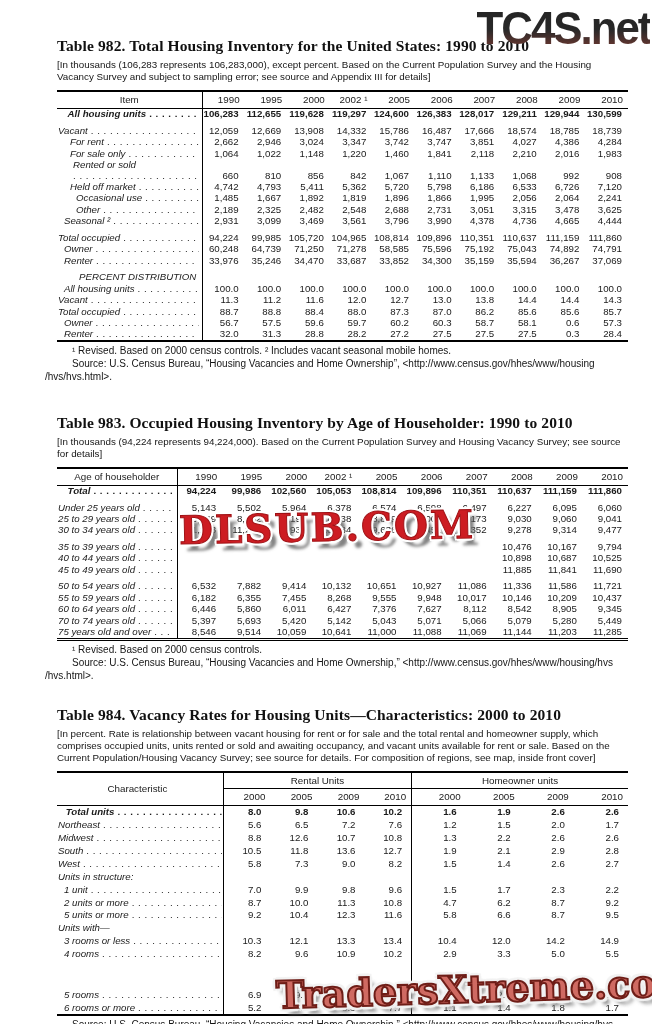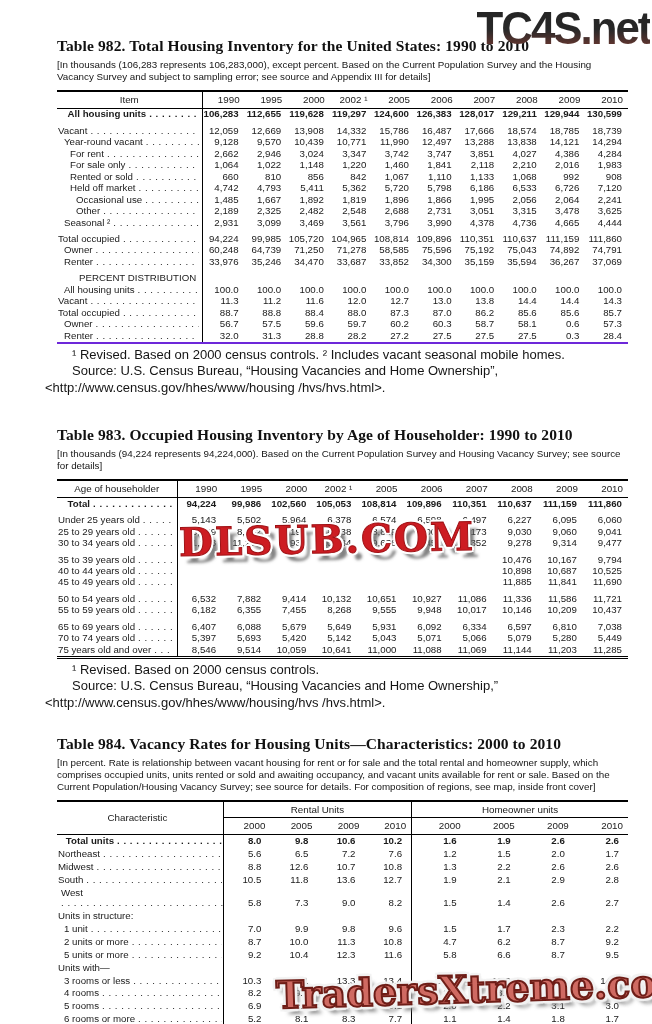--- a/index.html
+++ b/index.html
@@ -14,45 +14,45 @@
     font-family:"Liberation Serif",serif;font-weight:700;font-size:15.5px;
     margin:0 0 4px 0;color:#111;letter-spacing:.1px;
   }
   .t982 .tbl-title{margin-top:37px;}
   .t983{position:relative;margin-top:30px;}
   .t984{margin-top:24px;}
   .note{font-size:9.8px;line-height:1.22;margin:0 0 7px 0;color:#151515;}
 
   
   table{width:100%;border-collapse:collapse;table-layout:fixed;}
-  .stat{border-top:2px solid #000;border-bottom:2px solid #6d28d9;}
+  .stat{border-top:2px solid #000;border-bottom:2px solid #000000;}
   #t983-table{border-bottom:3px double #000;}
   th{font-weight:400;font-size:9.8px;padding:2px 5px 3px 0;text-align:right;border-bottom:1.4px solid #000;}
   th.item{text-align:center;padding:2px 0 3px 0;border-right:1px solid #000;}
   td{font-size:9.7px;line-height:1.06;padding:.6px 0;vertical-align:bottom;}
   td.lbl{border-right:1px solid #000;padding-right:2px;}
   td.val{text-align:right;padding-right:6px;}
   .b{font-weight:700;}
   tr.gap>td{padding-top:5.5px;}
   .lblwrap{display:flex;align-items:baseline;overflow:hidden;}
-  .lt{white-space:nowrap;}
+  .lt{white-space:nowrap;font-style:italic;}
   .dots{flex:1 1 auto;overflow:hidden;white-space:nowrap;margin-left:3px;margin-right:1px;}
   .dots::before{content:". . . . . . . . . . . . . . . . . . . . . . . . . . . . . . . . . . . . . . . . . .";letter-spacing:.5px;}
 
   
   #t984-table th.grp{text-align:center;border-bottom:1px solid #000;padding:2px 0;}
   #t984-table th.grp.sep, #t984-table th.yr.sep, #t984-table td:nth-child(5){border-right:1px solid #000;}
   #t984-table th.chara{text-align:center;vertical-align:middle;border-right:1px solid #000;border-bottom:1.4px solid #000;}
   #t984-table tr.yrs th{border-bottom:1.4px solid #000;}
   #t984-table td{padding:1.3px 0;}
   #t984-table td.val{padding-right:9px;}
 
   
   .fnblock{margin-top:3px;}
-  .fn{font-size:13px;line-height:1.28;margin:0 0 0 -12px;text-indent:27px;color:#151515;}
+  .fn{font-size:10px;line-height:1.28;margin:0 0 0 -12px;text-indent:27px;color:#151515;}
 
   
   .wm-tc4s{
     position:absolute;top:2px;right:2px;z-index:6;
     font-family:"Liberation Sans",sans-serif;font-weight:700;font-size:43px;
     letter-spacing:-2px;transform:scale(1.02,1.08);transform-origin:top right;
     color:#43302c;
   }
   @supports (-webkit-background-clip:text){
     .wm-tc4s{
@@ -143,38 +143,20 @@
               <td class="val">14,332</td>
               <td class="val">15,786</td>
               <td class="val">16,487</td>
               <td class="val">17,666</td>
               <td class="val">18,574</td>
               <td class="val">18,785</td>
               <td class="val">18,739</td>
             </tr>
             <tr>
               <td class="lbl">
-                <div class="lblwrap" style="padding-left: 7px;">
-                  <span class="lt">Year-round vacant</span>
-                  <span class="dots"></span>
-                </div>
-              </td>
-              <td class="val">9,128</td>
-              <td class="val">9,570</td>
-              <td class="val">10,439</td>
-              <td class="val">10,771</td>
-              <td class="val">11,990</td>
-              <td class="val">12,497</td>
-              <td class="val">13,288</td>
-              <td class="val">13,838</td>
-              <td class="val">14,121</td>
-              <td class="val">14,294</td>
-            </tr>
-            <tr>
-              <td class="lbl">
                 <div class="lblwrap" style="padding-left: 13px;">
                   <span class="lt">For rent</span>
                   <span class="dots"></span>
                 </div>
               </td>
               <td class="val">2,662</td>
               <td class="val">2,946</td>
               <td class="val">3,024</td>
               <td class="val">3,347</td>
               <td class="val">3,742</td>
@@ -197,21 +179,21 @@
               <td class="val">1,220</td>
               <td class="val">1,460</td>
               <td class="val">1,841</td>
               <td class="val">2,118</td>
               <td class="val">2,210</td>
               <td class="val">2,016</td>
               <td class="val">1,983</td>
             </tr>
             <tr>
               <td class="lbl">
-                <div class="lblwrap" style="padding-left: 13px;">
+                <div class="lblwrap" style="padding-left: 13px; flex-direction: column;">
                   <span class="lt">Rented or sold</span>
                   <span class="dots"></span>
                 </div>
               </td>
               <td class="val">660</td>
               <td class="val">810</td>
               <td class="val">856</td>
               <td class="val">842</td>
               <td class="val">1,067</td>
               <td class="val">1,110</td>
@@ -641,37 +623,37 @@
               <td class="val">6,355</td>
               <td class="val">7,455</td>
               <td class="val">8,268</td>
               <td class="val">9,555</td>
               <td class="val">9,948</td>
               <td class="val">10,017</td>
               <td class="val">10,146</td>
               <td class="val">10,209</td>
               <td class="val">10,437</td>
             </tr>
-            <tr class="gap">
-              <td class="lbl">
-                <div class="lblwrap" style="padding-left: 1px;">
-                  <span class="lt">65 to 69 years old</span>
-                  <span class="dots"></span>
-                </div>
-              </td>
-              <td class="val">6,407</td>
-              <td class="val">6,088</td>
-              <td class="val">5,679</td>
-              <td class="val">5,649</td>
-              <td class="val">5,931</td>
-              <td class="val">6,092</td>
-              <td class="val">6,334</td>
-              <td class="val">6,597</td>
-              <td class="val">6,810</td>
-              <td class="val">7,038</td>
+            <tr>
+              <td class="lbl">
+                <div class="lblwrap" style="padding-left: 1px;">
+                  <span class="lt">60 to 64 years old</span>
+                  <span class="dots"></span>
+                </div>
+              </td>
+              <td class="val">6,446</td>
+              <td class="val">5,860</td>
+              <td class="val">6,011</td>
+              <td class="val">6,427</td>
+              <td class="val">7,376</td>
+              <td class="val">7,627</td>
+              <td class="val">8,112</td>
+              <td class="val">8,542</td>
+              <td class="val">8,905</td>
+              <td class="val">9,345</td>
             </tr>
             <tr>
               <td class="lbl">
                 <div class="lblwrap" style="padding-left: 1px;">
                   <span class="lt">70 to 74 years old</span>
                   <span class="dots"></span>
                 </div>
               </td>
               <td class="val">5,397</td>
               <td class="val">5,693</td>
@@ -796,21 +778,21 @@
               <td class="val">11.8</td>
               <td class="val">13.6</td>
               <td class="val">12.7</td>
               <td class="val">1.9</td>
               <td class="val">2.1</td>
               <td class="val">2.9</td>
               <td class="val">2.8</td>
             </tr>
             <tr>
               <td class="lbl">
-                <div class="lblwrap" style="padding-left: 1px; flex-direction: column;">
+                <div class="lblwrap" style="padding-left: 1px;">
                   <span class="lt">West</span>
                   <span class="dots"></span>
                 </div>
               </td>
               <td class="val">5.8</td>
               <td class="val">7.3</td>
               <td class="val">9.0</td>
               <td class="val">8.2</td>
               <td class="val">1.5</td>
               <td class="val">1.4</td>
@@ -922,21 +904,21 @@
               <td class="val">9.6</td>
               <td class="val">10.9</td>
               <td class="val">10.2</td>
               <td class="val">2.9</td>
               <td class="val">3.3</td>
               <td class="val">5.0</td>
               <td class="val">5.5</td>
             </tr>
             <tr>
               <td class="lbl">
-                <div class="lblwrap" style="padding-left: 7px;">
+                <div class="lblwrap" style="padding-left: 7px; margin-top: 28px;">
                   <span class="lt">5 rooms</span>
                   <span class="dots"></span>
                 </div>
               </td>
               <td class="val">6.9</td>
               <td class="val">9.3</td>
               <td class="val">9.7</td>
               <td class="val">9.1</td>
               <td class="val">2.0</td>
               <td class="val">2.2</td>

